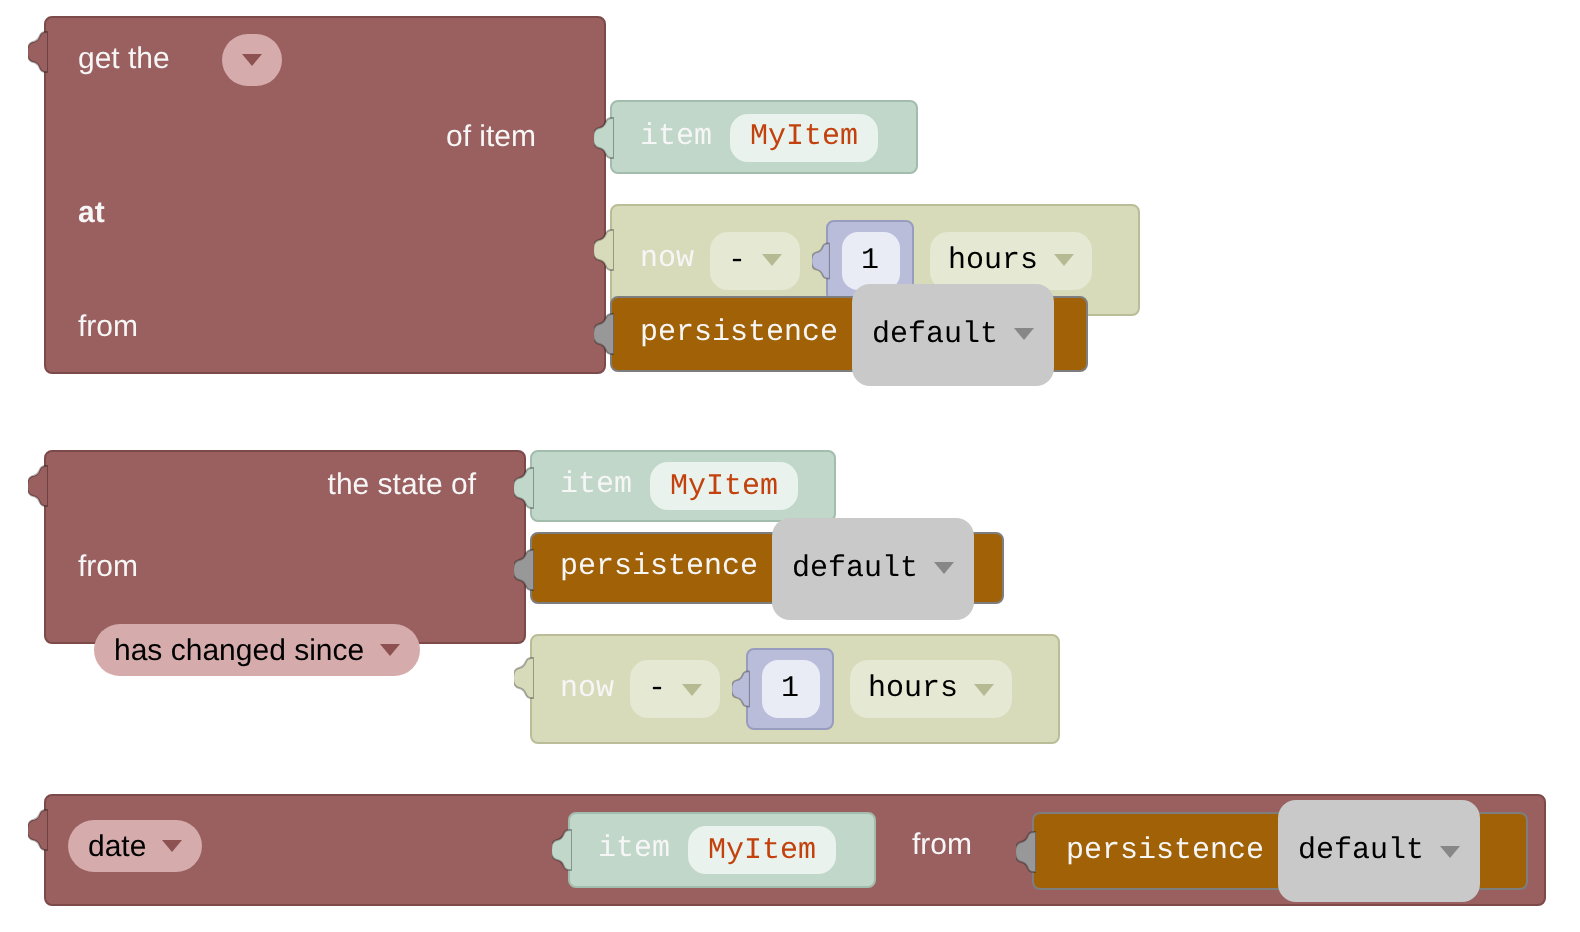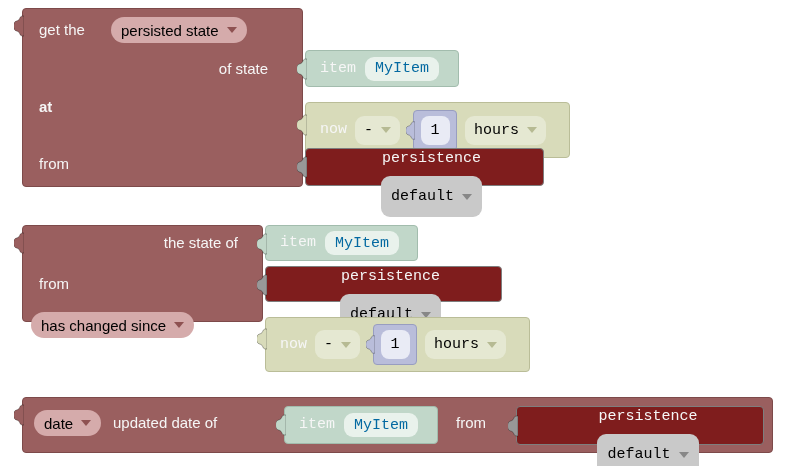--- a/index.html
+++ b/index.html
@@ -7,21 +7,21 @@
     position:relative; width:790px; height:466px; overflow:hidden;
     font-family:"Liberation Sans", sans-serif; font-size:15px; background:#ffffff;
   }
   .block {
     position:absolute; box-sizing:border-box; border-radius:4px;
     border:1px solid rgba(0,0,0,0.28);
   }
   .red   { background:#9a5f5f; border-color:#7d4a4a; }
   .teal  { background:#c1d7c9; border-color:#a2bcad; }
   .olive { background:#d8dbba; border-color:#babd98;margin-top:12px; }
-  .gray  { background:#7f1d1d; border-color:#7e7e7e;flex-direction:column; }
+  .gray  { background:#a16207; border-color:#7e7e7e; }
   .lav   { background:#b9bdda; border-color:#989dc0; }
 
   .childflex { display:flex; align-items:center;font-family:Liberation Mono, monospace; }
 
   .wlabel { color:#f6f6f6; line-height:20px; white-space:nowrap; }
   .abs { position:absolute; }
 
   .pill {
     background:#d5abab; border-radius:13px; height:26px;
     display:inline-flex; align-items:center; padding:0 10px; gap:8px;
@@ -29,21 +29,21 @@
   }
   .dd {
     display:inline-flex; align-items:center; gap:8px; color:#000;
     border-radius:9px; white-space:nowrap;
   }
   .olive-dd { background:#e5e8d2; height:29px; padding:0 9px; }
   .gray-dd  { background:#c9c9c9; height:27px; padding:12px 10px; }
 
   .field {
     background:#e9f2ec; border-radius:9px; height:24px;
-    display:inline-flex; align-items:center; padding:0 10px; color:#0369a1;
+    display:inline-flex; align-items:center; padding:0 10px; color:#c2410c;
   }
   .lav-field {
     background:#e9ebf5; border-radius:8px; width:29px; height:29px;
     display:inline-flex; align-items:center; justify-content:center; color:#000;
   }
 
   .arr { width:0; height:0; border-left:5px solid transparent; border-right:5px solid transparent; border-top:6px solid #888; }
   .arr-red   { border-top-color:#8e5151; }
   .arr-olive { border-top-color:#b6ba93; }
   .arr-gray  { border-top-color:#878787; }
@@ -60,24 +60,23 @@
 <body>
 
 <div class="canvas">
 
   <div class="block red" style="left:22px; top:8px; width:281px; height:179px;">
     <svg class="tab t-red" width="10" height="24" viewBox="0 0 10 24" style="top:5px;">
       <path d="M10 2 C4 1.5 7.5 6 2.5 7 C-1.5 7.8 -1.5 16.2 2.5 17 C7.5 18 4 22.5 10 22 Z"></path>
       </svg>
     <span class="wlabel abs" style="left:16px; top:11px;">get the</span>
     <span class="pill abs" style="left:88px; top:8px;">
-      <span>persisted state</span>
       <span class="arr arr-red"></span>
     </span>
-    <span class="wlabel abs" style="right:34px; top:50px;">of state</span>
+    <span class="wlabel abs" style="right:34px; top:50px;">of item</span>
     <span class="wlabel abs" style="left:16px; top:88px;font-weight:bold;">at</span>
     <span class="wlabel abs" style="left:16px; top:145px;">from</span>
   </div>
 
   <div class="block teal childflex" style="left:305px; top:50px; width:154px; height:37px; padding-left:14px; gap:9px;">
     <svg class="tab t-teal" width="10" height="24" viewBox="0 0 10 24" style="top:6px;">
       <path d="M10 2 C4 1.5 7.5 6 2.5 7 C-1.5 7.8 -1.5 16.2 2.5 17 C7.5 18 4 22.5 10 22 Z"></path>
       </svg>
     <span class="wlabel">item</span>
     <span class="field">MyItem</span>
@@ -114,21 +113,21 @@
       <span class="arr arr-gray"></span>
     </span>
   </div>
 
   <div class="block red" style="left:22px; top:225px; width:241px; height:97px;">
     <svg class="tab t-red" width="10" height="24" viewBox="0 0 10 24" style="top:5px;">
       <path d="M10 2 C4 1.5 7.5 6 2.5 7 C-1.5 7.8 -1.5 16.2 2.5 17 C7.5 18 4 22.5 10 22 Z"></path>
       </svg>
     <span class="wlabel abs" style="right:24px; top:7px;">the state of</span>
     <span class="wlabel abs" style="left:16px; top:48px;">from</span>
-    <span class="pill abs" style="left:8px; top:86px;">
+    <span class="pill abs" style="left:24px; top:86px;">
       <span>has changed since</span>
       <span class="arr arr-red"></span>
     </span>
   </div>
 
   <div class="block teal childflex" style="left:265px; top:225px; width:153px; height:36px; padding-left:14px; gap:9px;">
     <svg class="tab t-teal" width="10" height="24" viewBox="0 0 10 24" style="top:6px;">
       <path d="M10 2 C4 1.5 7.5 6 2.5 7 C-1.5 7.8 -1.5 16.2 2.5 17 C7.5 18 4 22.5 10 22 Z"></path>
       </svg>
     <span class="wlabel">item</span>
@@ -168,21 +167,20 @@
   </div>
 
   <div class="block red" style="left:22px; top:397px; width:751px; height:56px;">
     <svg class="tab t-red" width="10" height="24" viewBox="0 0 10 24" style="top:5px;">
       <path d="M10 2 C4 1.5 7.5 6 2.5 7 C-1.5 7.8 -1.5 16.2 2.5 17 C7.5 18 4 22.5 10 22 Z"></path>
       </svg>
     <span class="pill abs" style="left:11px; top:12px;">
       <span>date</span>
       <span class="arr arr-red"></span>
     </span>
-    <span class="wlabel abs" style="left:90px; top:15px;">updated date of</span>
 
     <div class="block teal childflex" style="left:261px; top:8px; width:154px; height:38px; padding-left:14px; gap:9px;">
       <svg class="tab t-teal" width="10" height="24" viewBox="0 0 10 24" style="top:6px;">
         <path d="M10 2 C4 1.5 7.5 6 2.5 7 C-1.5 7.8 -1.5 16.2 2.5 17 C7.5 18 4 22.5 10 22 Z"></path>
         </svg>
       <span class="wlabel">item</span>
       <span class="field">MyItem</span>
     </div>
 
     <span class="wlabel abs" style="left:433px; top:15px;">from</span>

